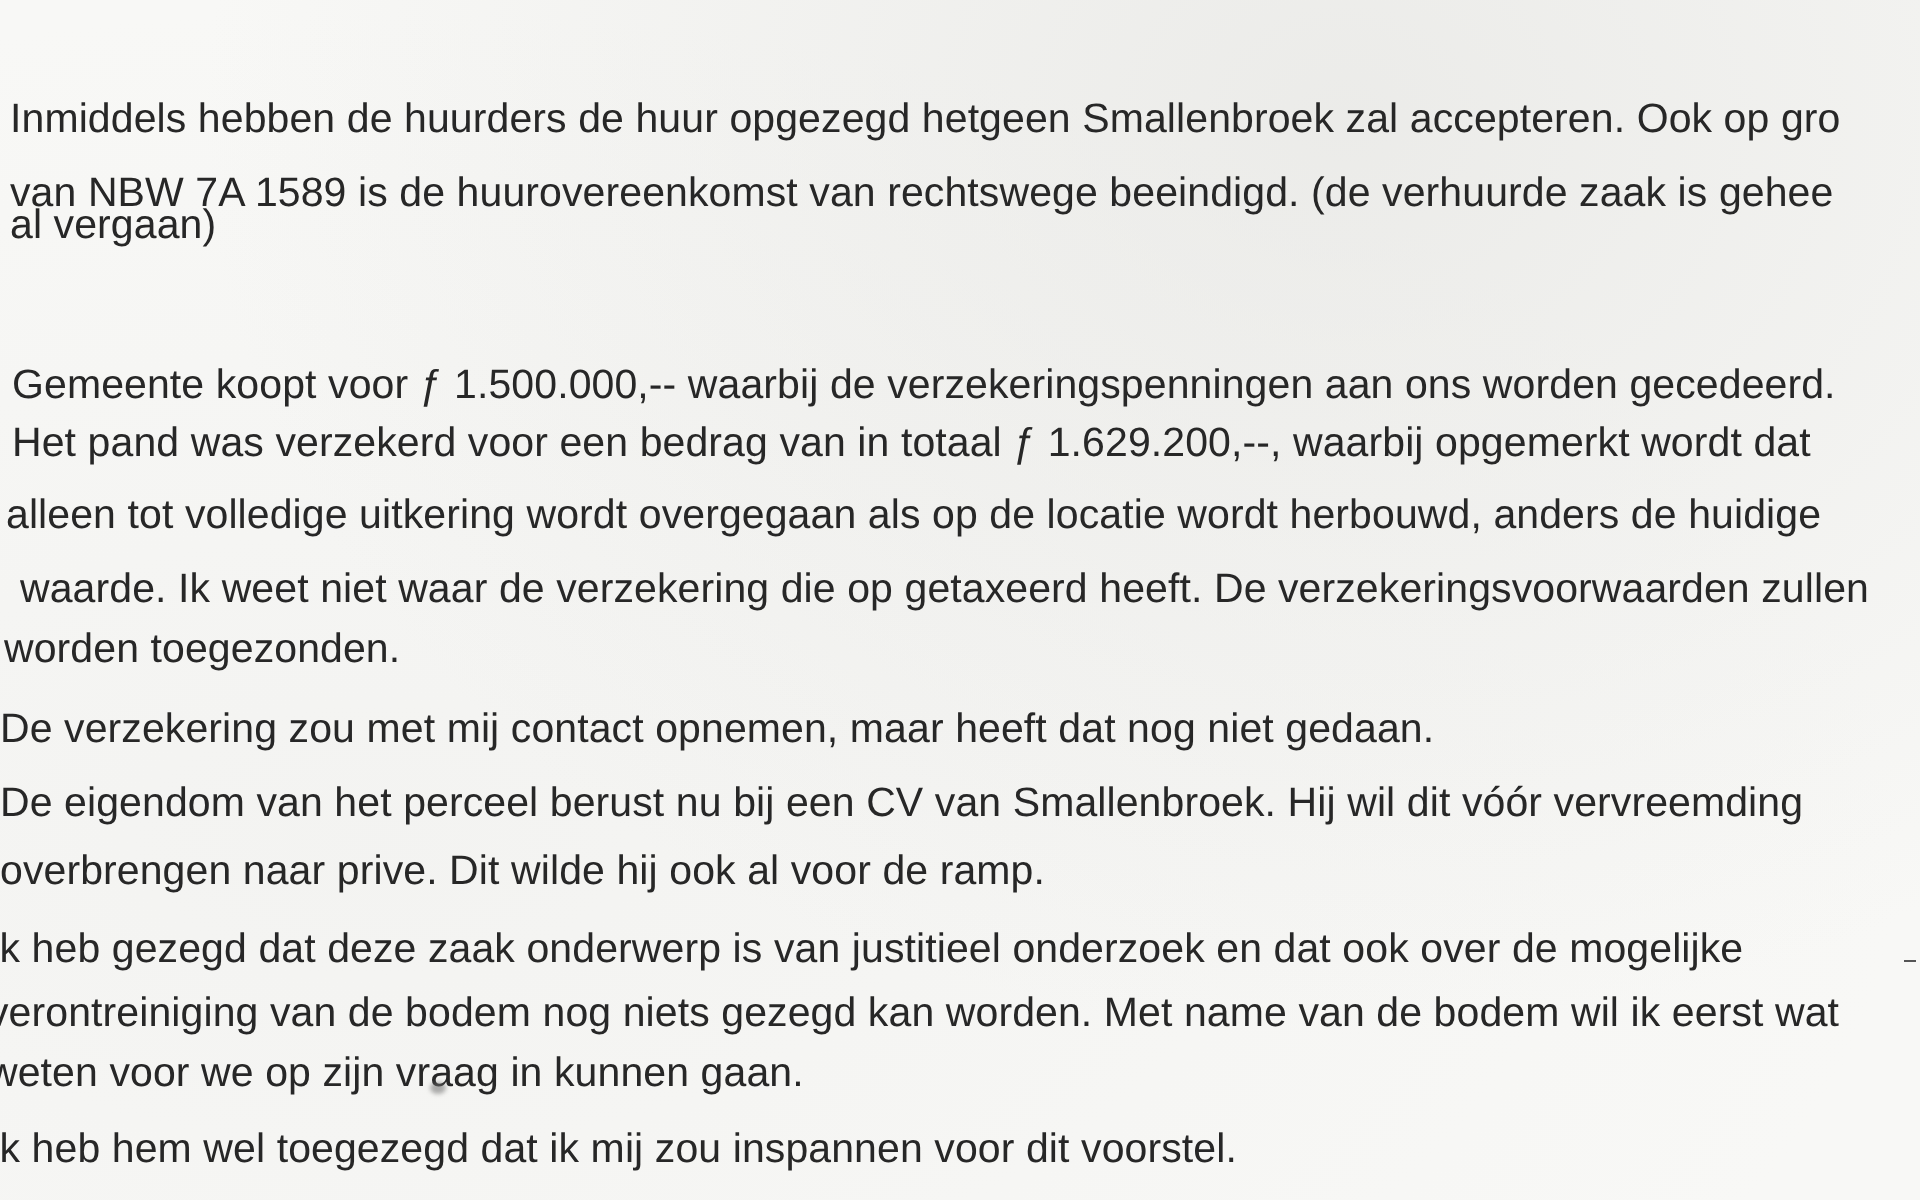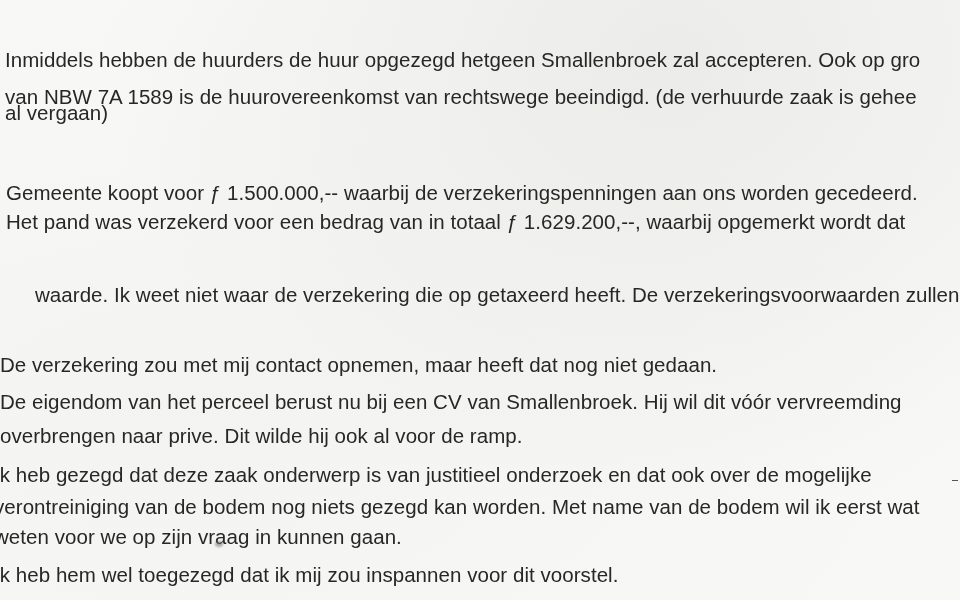--- a/index.html
+++ b/index.html
@@ -72,21 +72,23 @@
 <body>
 
 <div class="page">
   <div class="bleed"></div>
 
   <div class="line" style="top:48px;">Inmiddels hebben de huurders de huur opgezegd hetgeen Smallenbroek zal accepteren. Ook op gro</div>
   <div class="line" style="top:73px;margin-top:12px;">van NBW 7A 1589 is de huurovereenkomst van rechtswege beeindigd. (de verhuurde zaak is gehee</div>
   <div class="line" style="top:101px;">al vergaan)</div>
   <div class="line" style="top:181px; left:6px;">Gemeente koopt voor ƒ 1.500.000,-- waarbij de verzekeringspenningen aan ons worden gecedeerd.</div>
   <div class="line" style="top:210px; left:6px;">Het pand was verzekerd voor een bedrag van in totaal  ƒ 1.629.200,--, waarbij opgemerkt wordt dat</div>
-  <div class="line" style="top:283px; left:10px;margin-left:25px;">waarde. Ik weet niet waar de verzekering die op getaxeerd heeft. De verzekeringsvoorwaarden zullen</div>
+  <div class="line" style="top:246px; left:3px;">alleen tot volledige uitkering wordt overgegaan als op de locatie wordt herbouwd, anders de huidige</div>
+  <div class="line" style="top:283px; left:10px;">waarde. Ik weet niet waar de verzekering die op getaxeerd heeft. De verzekeringsvoorwaarden zullen</div>
+  <div class="line" style="top:313px; left:2px;">worden toegezonden.</div>
   <div class="line" style="top:353px; left:0px;">De verzekering zou met mij contact opnemen, maar heeft dat nog niet gedaan.</div>
   <div class="line" style="top:390px; left:0px;">De eigendom van het perceel berust nu bij een CV van Smallenbroek. Hij wil dit vóór vervreemding</div>
   <div class="line" style="top:424px; left:0px;text-align:center;">overbrengen naar prive. Dit wilde hij ook al voor de ramp.</div>
   <div class="line" style="top:463px; left:-6px;">Ik heb gezegd dat deze zaak onderwerp is van justitieel onderzoek en dat ook over de mogelijke</div>
   <div class="line" style="top:495px; left:-6px;">verontreiniging van de bodem nog niets gezegd kan worden. Met name van de bodem wil ik eerst wat</div>
   <div class="line" style="top:525px; left:-6px;">weten voor we op zijn vraag in kunnen gaan.</div>
   <div class="line" style="top:563px; left:-6px;">Ik heb hem wel toegezegd dat ik mij zou inspannen voor dit voorstel.</div>
 
   <div class="smudge"></div>
   <div class="margin-mark"></div>

